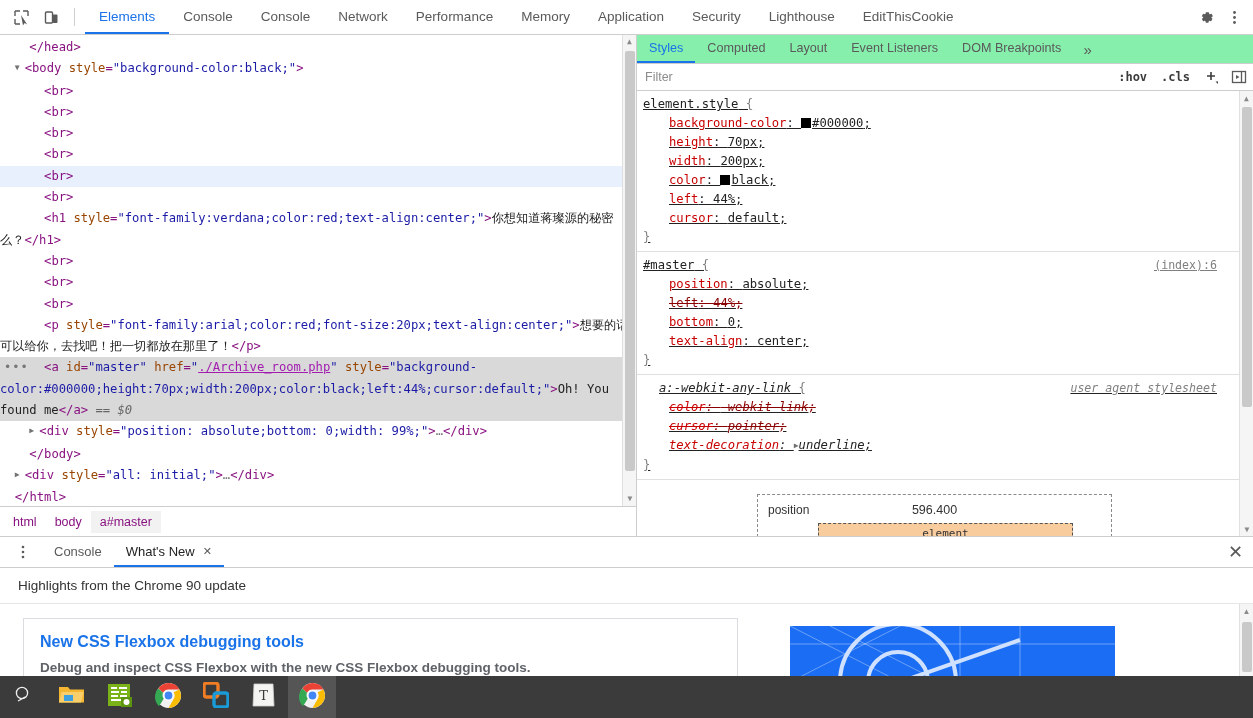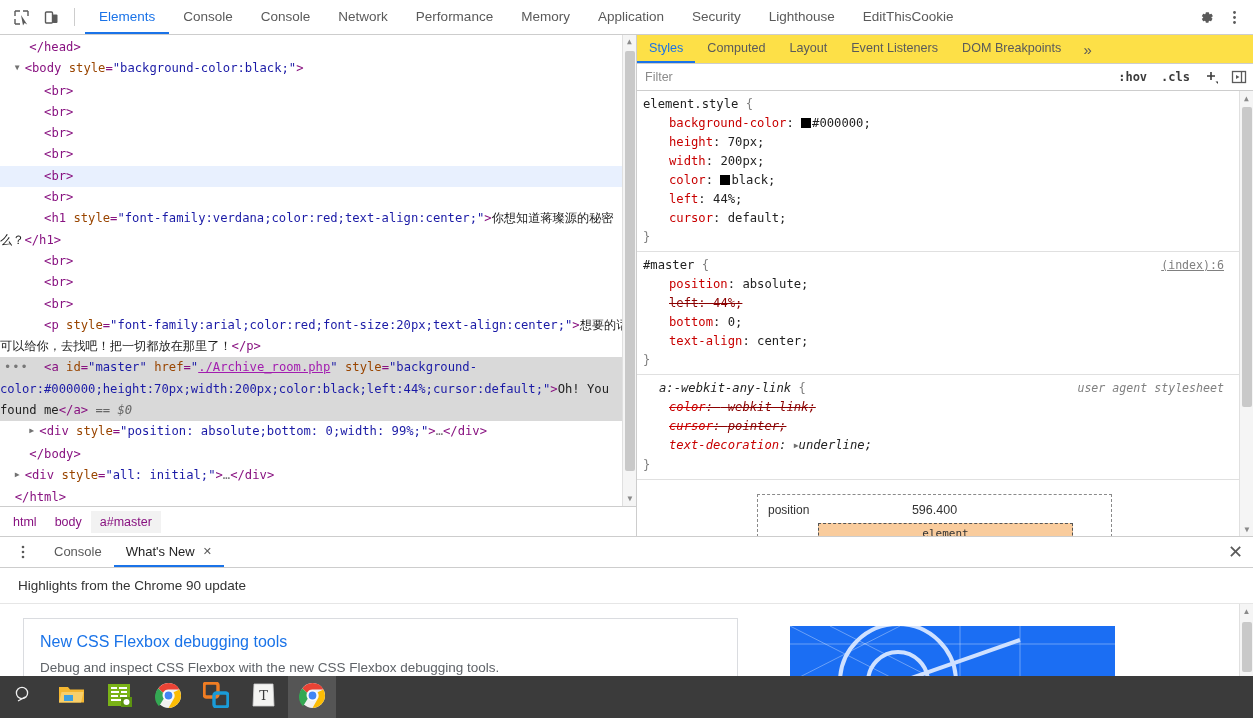--- a/index.html
+++ b/index.html
@@ -96,21 +96,21 @@
   }
   .crumb.active { background:#f2f2f2; }
 
   
   .styles-pane {
     width:616px; height:501px; background:#fff;
     display:flex; flex-direction:column; position:relative;
   }
   .styles-tabs {
     height:29px; display:flex; align-items:stretch;
-    border-bottom:1px solid #cdcdcd; background:#fde047;
+    border-bottom:1px solid #cdcdcd; background:#86efac;
   }
   .st-tab {
     display:flex; align-items:center; padding:0 12px;
     font-size:12.6px; color:#5a5a5a; cursor:pointer;
     border-bottom:2px solid transparent; white-space:nowrap;
   }
   .st-tab.active { color:#1a73e8; border-bottom-color:#1a73e8; }
   .st-more { display:flex; align-items:center; padding:0 10px; color:#5a5a5a; font-size:15px; cursor:pointer; }
 
   .filter-bar {
@@ -128,21 +128,21 @@
     font-family:"DejaVu Sans Mono", monospace; font-weight:bold;
   }
   .fb-icon { padding:0 6px; color:#5a5a5a; cursor:pointer; display:flex; align-items:center; }
 
   .styles-body {
     flex:1; overflow:hidden; position:relative;
     font-family:"DejaVu Sans Mono", monospace;
     font-size:12.2px; line-height:19px; color:#222;
   }
   .rule {
-    padding:4px 9px 4px 6px; border-bottom:1px solid #e0e0e0; position:relative;
+    padding:4px 16px 4px 6px; border-bottom:1px solid #e0e0e0; position:relative;text-decoration:underline;
   }
   .rule-header { display:flex; justify-content:space-between; padding-right:20px; }
   .selector { color:#222; }
   .selector.ua { font-style:italic; color:#222;margin-left:16px; }
   .origin { color:#808080; font-size:11.6px; font-style:italic; }
   .origin-link { color:#808080; text-decoration:underline; cursor:pointer; font-size:11.6px; }
   .decl { padding-left:26px; }
   .prop { color:#c80000; }
   .pval { color:#222; }
   .decl.struck .prop, .decl.struck .pval { text-decoration:line-through; color:#8a0000; }
@@ -208,21 +208,21 @@
     position:absolute; right:10px; top:50%; transform:translateY(-50%);
     font-size:18px; color:#5a5a5a; cursor:pointer; line-height:1;
   }
   .whatsnew-head {
     padding:10px 0 10px 18px; font-size:13.5px; color:#333;
     border-bottom:1px solid #e6e6e6;
   }
   .whatsnew-body { flex:1; position:relative; overflow:hidden; background:#fff; }
   .wn-card {
     position:absolute; left:23px; top:14px; width:715px; height:90px;
-    border:1px solid #dadce0; background:#fff; padding:12px 16px;
+    border:1px solid #dadce0; background:#fff; padding:12px 16px;font-weight:bold;
   }
   .wn-title { font-size:16px; color:#1a73e8; cursor:pointer; line-height:1.4; }
   .wn-desc  { font-size:13.5px; color:#5f6368; margin-top:6px; line-height:1.4; }
   .wn-image {
     position:absolute; left:790px; top:22px; width:325px; height:56px;
     background:#1b6ef3; overflow:hidden;
   }
   .wn-scrollbar {
     position:absolute; right:0; top:0; width:14px; height:100%;
     background:#f5f5f5; border-left:1px solid #e0e0e0;

